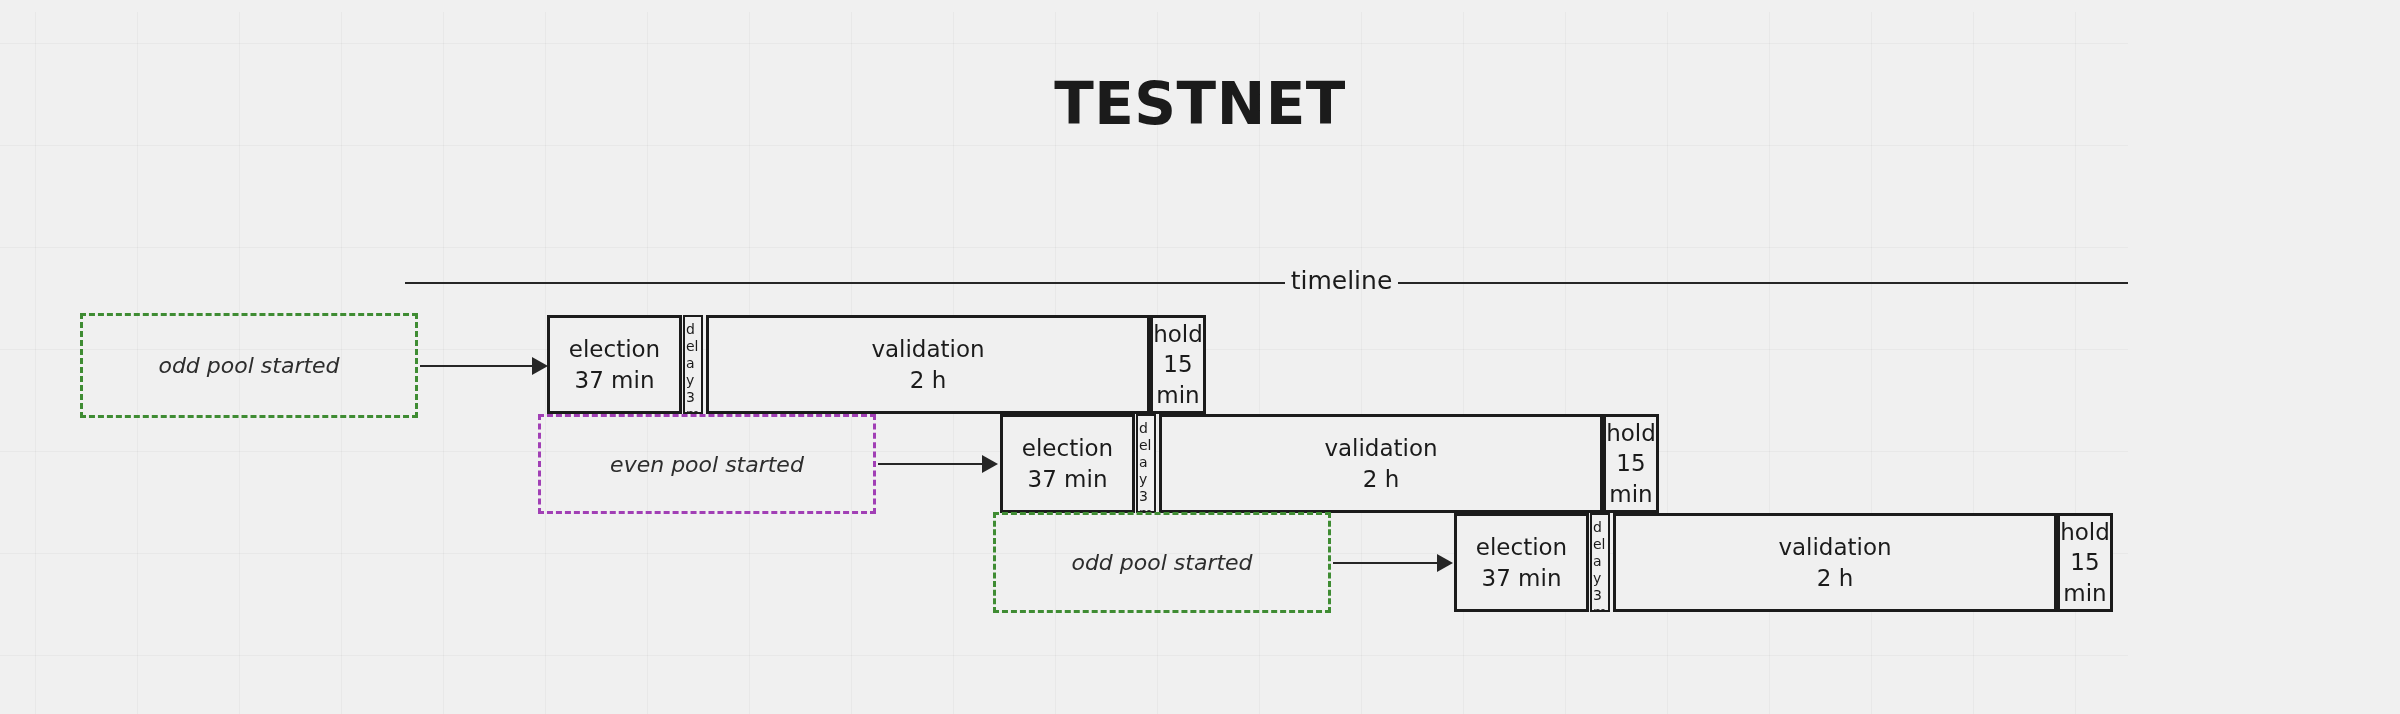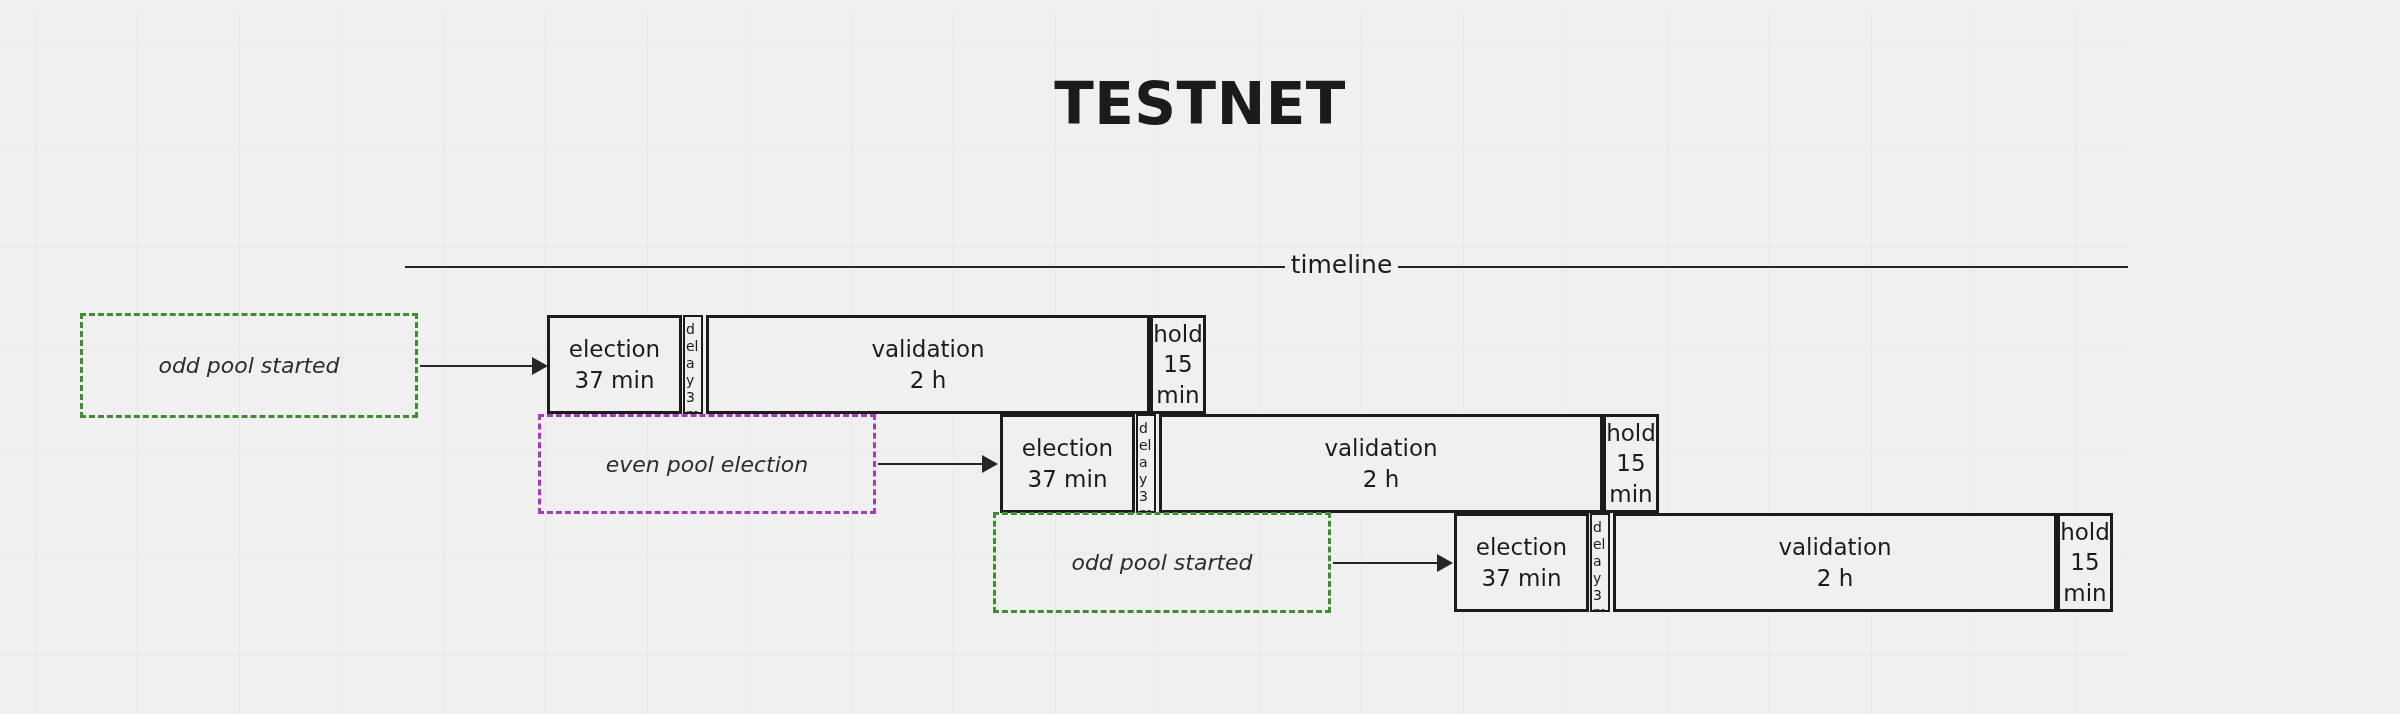--- a/index.html
+++ b/index.html
@@ -33,21 +33,21 @@
     font-weight: 700;
     letter-spacing: 0.5px;
     color: #1b1b1b;
     font-family: "DejaVu Sans", "Liberation Sans", sans-serif;
   }
 
   
   .timeline-axis {
     position: absolute;
     left: 405px;
-    top: 246px;
+    top: 262px;
     width: 1753px;
     height: 18px;
   }
   .timeline-axis .line-left,
   .timeline-axis .line-right {
     position: absolute;
     top: 8px;
     height: 2px;
     background: #262626;
   }
@@ -173,21 +173,21 @@
     <span>2 h</span>
   </div>
 
   <div class="phase" style="left:1150px; top:303px; width:56px; height:99px;">
     <span>hold</span>
     <span>15</span>
     <span>min</span>
   </div>
 
   <div class="event-box purple" style="left:538px; top:402px; width:338px; height:100px;">
-    <span>even pool election</span>
+    <span>even pool started</span>
   </div>
 
   <div class="arrow" style="left:878px; top:434px; width:120px; height:36px;">
     <div class="shaft" style="width:104px;"></div>
     <div class="head" style="left:104px;"></div>
   </div>
 
   <div class="phase" style="left:1000px; top:402px; width:135px; height:99px;">
     <span>election</span>
     <span>37 min</span>

